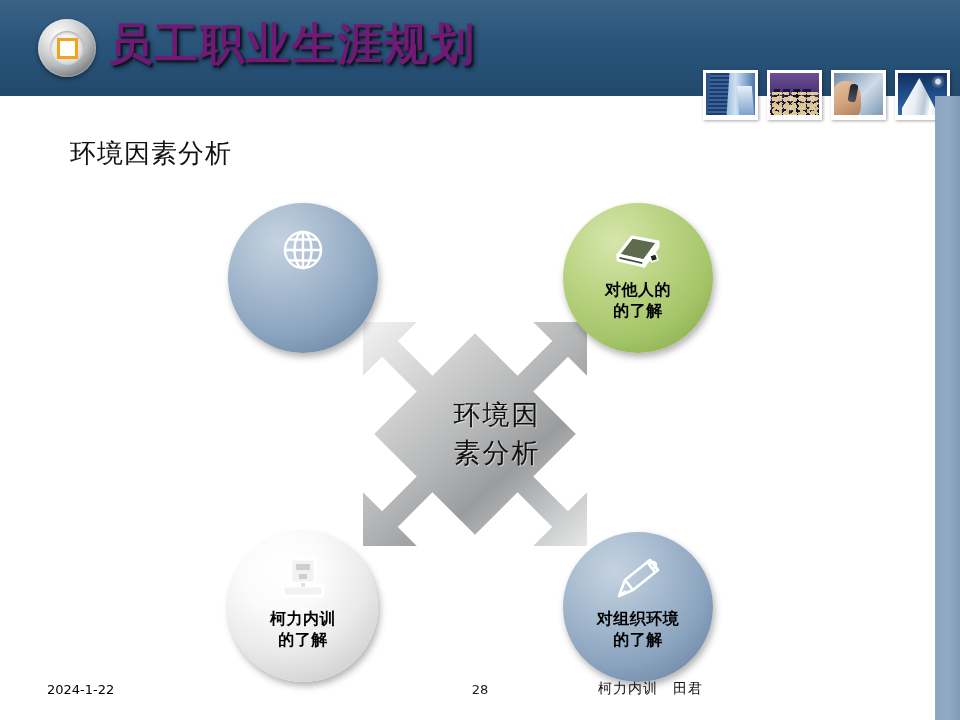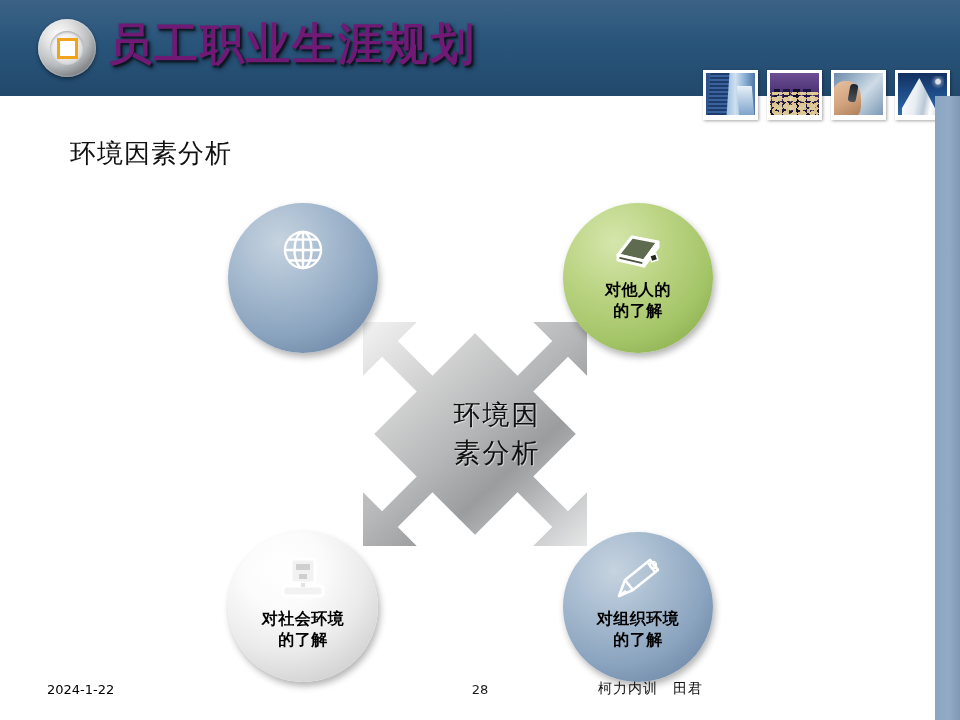--- a/index.html
+++ b/index.html
@@ -377,21 +377,21 @@
         <svg width="52" height="46" viewBox="0 0 52 46" aria-hidden="true">
           <g stroke="#ffffff" stroke-width="3" fill="#f2f2f2" stroke-linejoin="round">
             <rect x="14" y="3" width="24" height="24" rx="2"></rect>
             <rect x="6" y="30" width="40" height="10" rx="3"></rect>
           </g>
           <rect x="19" y="8" width="14" height="6" fill="#cfcfcf"></rect>
           <rect x="22" y="18" width="8" height="5" fill="#cfcfcf"></rect>
           <rect x="24" y="27" width="4" height="4" fill="#e3e3e3"></rect>
         </svg>
       </div>
-      <div class="node-label">对社会环境
+      <div class="node-label">柯力内训
 的了解</div>
     </div>
 
     <div class="node node-br">
       <div class="icon-wrap">
         <svg width="52" height="48" viewBox="0 0 52 48" aria-hidden="true">
           <g stroke="#ffffff" stroke-width="2.6" stroke-linejoin="round" fill="none">
             <path d="M7 41 L13 25 L38 5 L46 15 L21 35 Z"></path>
             <path d="M13 25 L21 35"></path>
             <path d="M7 41 L14 36"></path>

